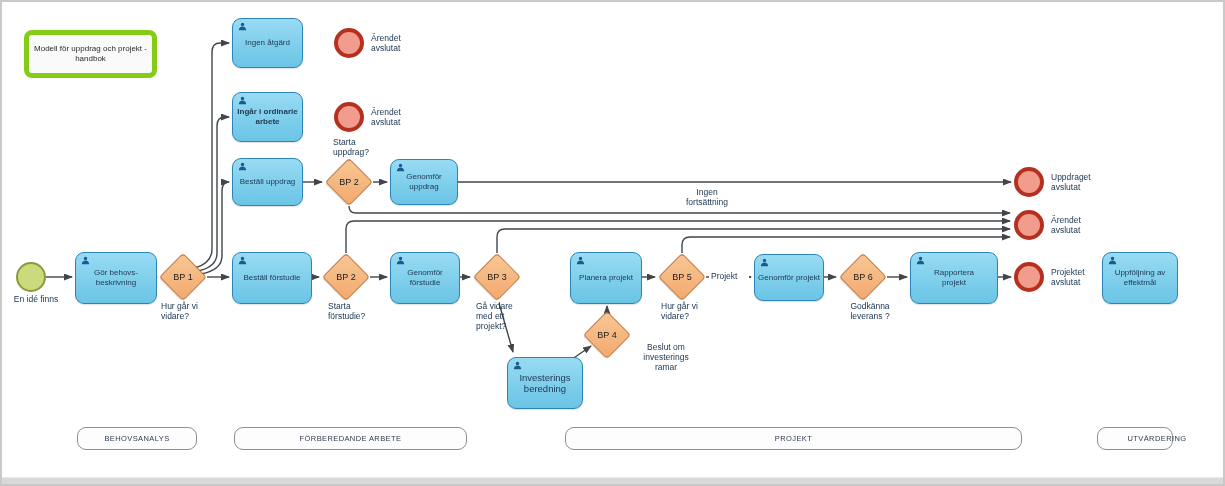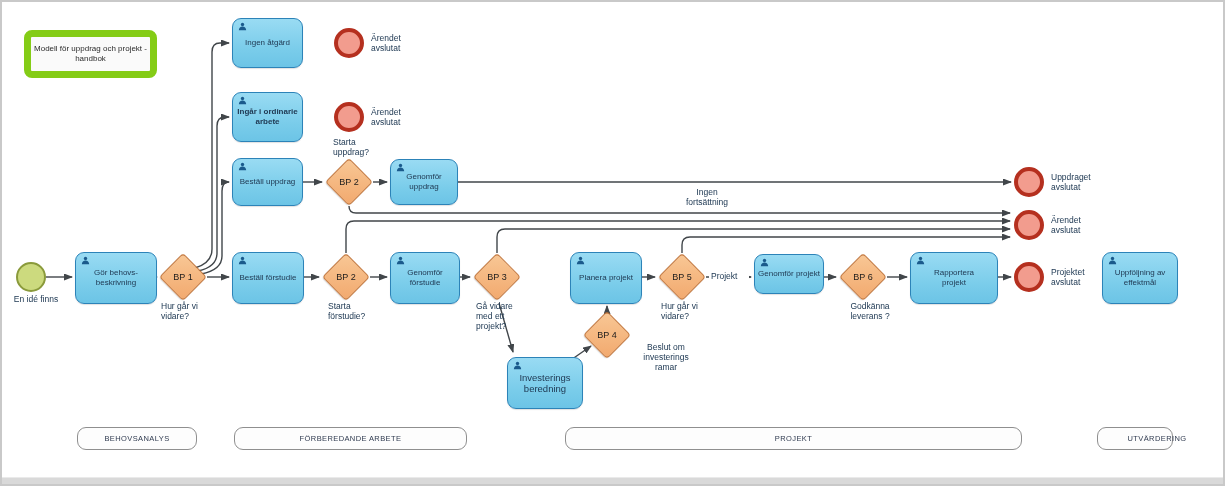--- a/index.html
+++ b/index.html
@@ -10,21 +10,21 @@
   }
   #bottom-strip {
     position:absolute; left:0; right:0; bottom:0; height:7px;
     background:#d9d9d9; border-top:1px solid #eaeaea;
   }
   #connector-layer { position:absolute; left:0; top:0; width:1225px; height:486px; }
   .flow { fill:none; stroke:#41464a; stroke-width:1.4; }
   
   #note-box {
     position:absolute; left:22px; top:28px; width:133px; height:48px;
-    background:#fafafa; border:7px solid #84cc16; border-radius:8px;
+    background:#fafafa; border:5px solid #84cc16; border-radius:8px;
     display:flex; align-items:center; justify-content:center; text-align:center;
     font-size:8px; color:#2b2b2b; white-space:pre-line; line-height:1.25; padding:2px;
   }
   
   .task {
     position:absolute; border:1.6px solid var(--task-border,#2c83b8); border-radius:9px;
     background:linear-gradient(180deg,#99dbf3 0%, var(--task-fill,#79ccea) 65%, #6cc4e6 100%);
     display:flex; align-items:center; justify-content:center;
     box-shadow:0 1px 1px rgba(0,0,0,0.12);
   }
@@ -136,21 +136,21 @@
         <span class="task-label">Ingår i ordinarie
 arbete</span>
       </div>
       <div class="task" style="left: 230px; top: 156px; width: 71px; height: 48px;">
         <svg class="person-icon" viewBox="0 0 16 16">
           <circle cx="8" cy="4.5" r="3"></circle>
           <path d="M1.5 14.5 c0-3.6 2.9-6.5 6.5-6.5 s6.5 2.9 6.5 6.5 z"></path>
         </svg>
         <span class="task-label">Beställ uppdrag</span>
       </div>
-      <div class="task" style="left: 230px; top: 250px; width: 72px; height: 52px;">
+      <div class="task" style="left: 230px; top: 250px; width: 80px; height: 52px;">
         <svg class="person-icon" viewBox="0 0 16 16">
           <circle cx="8" cy="4.5" r="3"></circle>
           <path d="M1.5 14.5 c0-3.6 2.9-6.5 6.5-6.5 s6.5 2.9 6.5 6.5 z"></path>
         </svg>
         <span class="task-label">Beställ förstudie</span>
       </div>
       <div class="end-event" style="left: 332px; top: 26px;"></div>
       <div class="end-event" style="left: 332px; top: 100px;"></div>
       <div class="gateway" style="left: 323px; top: 156px;">
         <div class="diamond"></div>
@@ -184,21 +184,21 @@
         <svg class="person-icon" viewBox="0 0 16 16">
           <circle cx="8" cy="4.5" r="3"></circle>
           <path d="M1.5 14.5 c0-3.6 2.9-6.5 6.5-6.5 s6.5 2.9 6.5 6.5 z"></path>
         </svg>
         <span class="task-label">Planera projekt</span>
       </div>
       <div class="gateway" style="left: 656px; top: 251px;">
         <div class="diamond"></div>
         <span class="gw-label">BP 5</span>
       </div>
-      <div class="task" style="left: 752px; top: 252px; width: 70px; height: 40px;">
+      <div class="task" style="left: 752px; top: 252px; width: 70px; height: 47px;">
         <svg class="person-icon" viewBox="0 0 16 16">
           <circle cx="8" cy="4.5" r="3"></circle>
           <path d="M1.5 14.5 c0-3.6 2.9-6.5 6.5-6.5 s6.5 2.9 6.5 6.5 z"></path>
         </svg>
         <span class="task-label">Genomför projekt</span>
       </div>
       <div class="gateway" style="left: 837px; top: 251px;">
         <div class="diamond"></div>
         <span class="gw-label">BP 6</span>
       </div>

